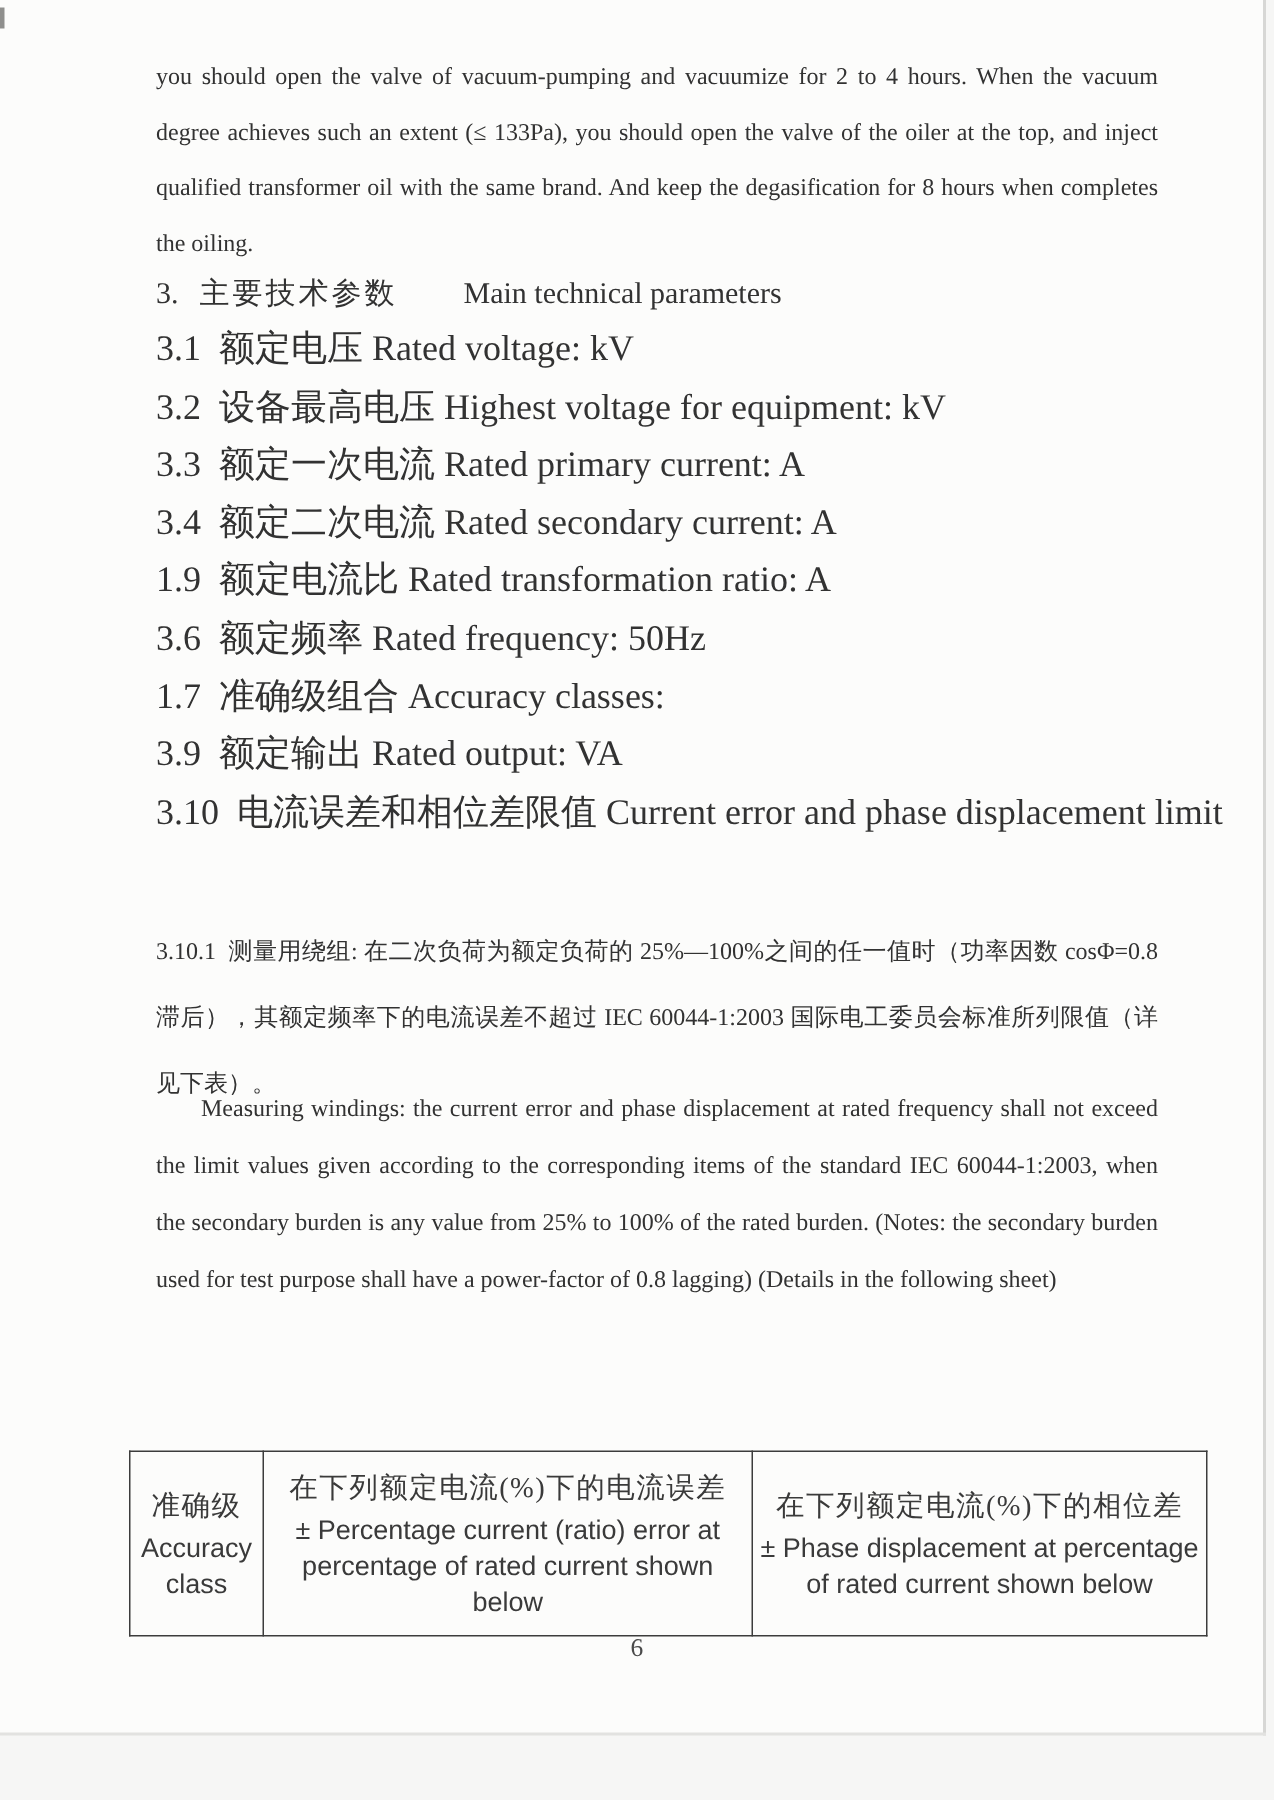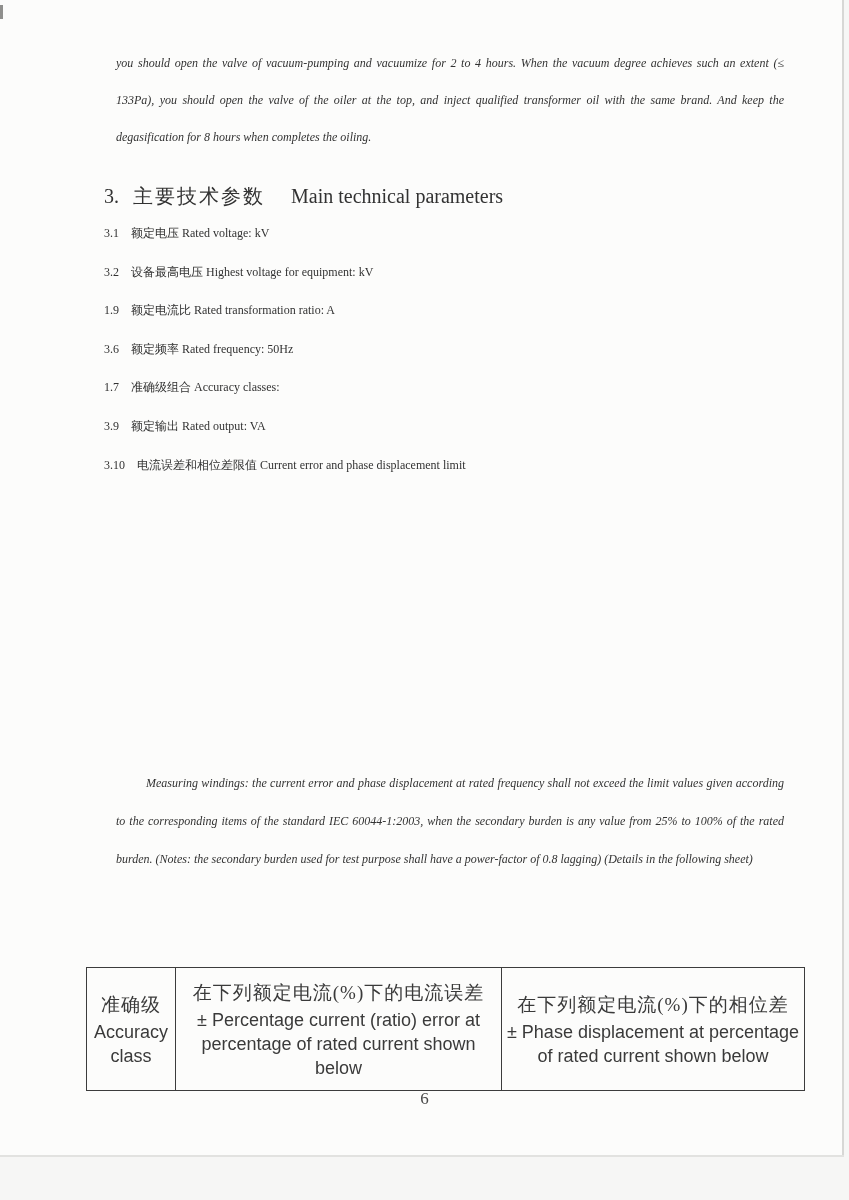--- a/index.html
+++ b/index.html
@@ -46,65 +46,64 @@
     left: 0;
     top: 5px;
     width: 3px;
     height: 14px;
     background: #8f8f8d;
   }
   .para {
     position: absolute;
     left: 104px;
     width: 668px;
-    margin: 12px;
-    font-size: 12px;
+    margin: 0;
+    font-size: 16px;
     text-align: justify;
     text-justify: inter-ideograph;
-    font-style: italic;
   }
   .intro {
     top: 33px;
     line-height: 37px;
   }
   .heading {
     position: absolute;
     left: 104px;
     top: 182px;
     width: 668px;
     font-size: 20px;
     line-height: 28px;
     white-space: nowrap;
   }
   .heading .h-num { margin-right: 14px; }
-  .heading .h-zh { margin-right: 26px; letter-spacing: 2px; }
+  .heading .h-zh { margin-right: 44px; letter-spacing: 2px; }
   .heading .h-en { font-size: 20px; }
   .items {
     position: absolute;
     left: 104px;
     top: 221px;
     width: 668px;
   }
   .item {
     height: 38.6px;
     line-height: 24px;
-    font-size: 12px;
+    font-size: 24px;
     white-space: nowrap;
   }
   .item .item-num {
     display: inline-block;
     margin-right: 12px;
   }
   .clause {
     top: 613px;
     line-height: 44px;
   }
   .clause .clause-num { margin-right: 8px; }
   .measuring {
-    top: 752px;
+    top: 721px;
     line-height: 38px;
     text-indent: 30px;
   }
   .acc-table {
     position: absolute;
     left: 86px;
     top: 967px;
     width: 691px;
     border-collapse: collapse;
     table-layout: fixed;
@@ -158,36 +157,45 @@
     </div>
 
     <div class="items">
       <div class="item">
         <span class="item-num">3.1</span><span class="item-text">额定电压 Rated voltage: kV</span>
       </div>
       <div class="item">
         <span class="item-num">3.2</span><span class="item-text">设备最高电压 Highest voltage for equipment: kV</span>
       </div>
       <div class="item">
+        <span class="item-num">3.3</span><span class="item-text">额定一次电流  Rated primary current: A</span>
+      </div>
+      <div class="item">
+        <span class="item-num">3.4</span><span class="item-text">额定二次电流 Rated secondary current: A</span>
+      </div>
+      <div class="item">
         <span class="item-num">1.9</span><span class="item-text">额定电流比  Rated transformation ratio: A</span>
       </div>
       <div class="item">
         <span class="item-num">3.6</span><span class="item-text">额定频率  Rated frequency: 50Hz</span>
       </div>
       <div class="item">
         <span class="item-num">1.7</span><span class="item-text">准确级组合  Accuracy classes:</span>
       </div>
       <div class="item">
         <span class="item-num">3.9</span><span class="item-text">额定输出 Rated output: VA</span>
       </div>
       <div class="item">
         <span class="item-num">3.10</span><span class="item-text">电流误差和相位差限值 Current error and phase displacement limit</span>
       </div>
     </div>
 
+    <p class="para clause">
+      <span class="clause-num">3.10.1</span><span class="clause-text">测量用绕组: 在二次负荷为额定负荷的 25%—100%之间的任一值时（功率因数 cosΦ=0.8 滞后），其额定频率下的电流误差不超过 IEC 60044-1:2003 国际电工委员会标准所列限值（详见下表）。</span>
+    </p>
 
     <p class="para measuring">Measuring windings: the current error and phase displacement at rated frequency shall not exceed the limit values given according to the corresponding items of the standard IEC 60044-1:2003, when the secondary burden is any value from 25% to 100% of the rated burden. (Notes: the secondary burden used for test purpose shall have a power-factor of 0.8 lagging) (Details in the following sheet)</p>
 
     <table class="acc-table">
       <tbody>
         <tr>
           <td class="col-class">
             <span class="th-zh">准确级</span>
             <span class="th-en">Accuracy class</span>
           </td>

